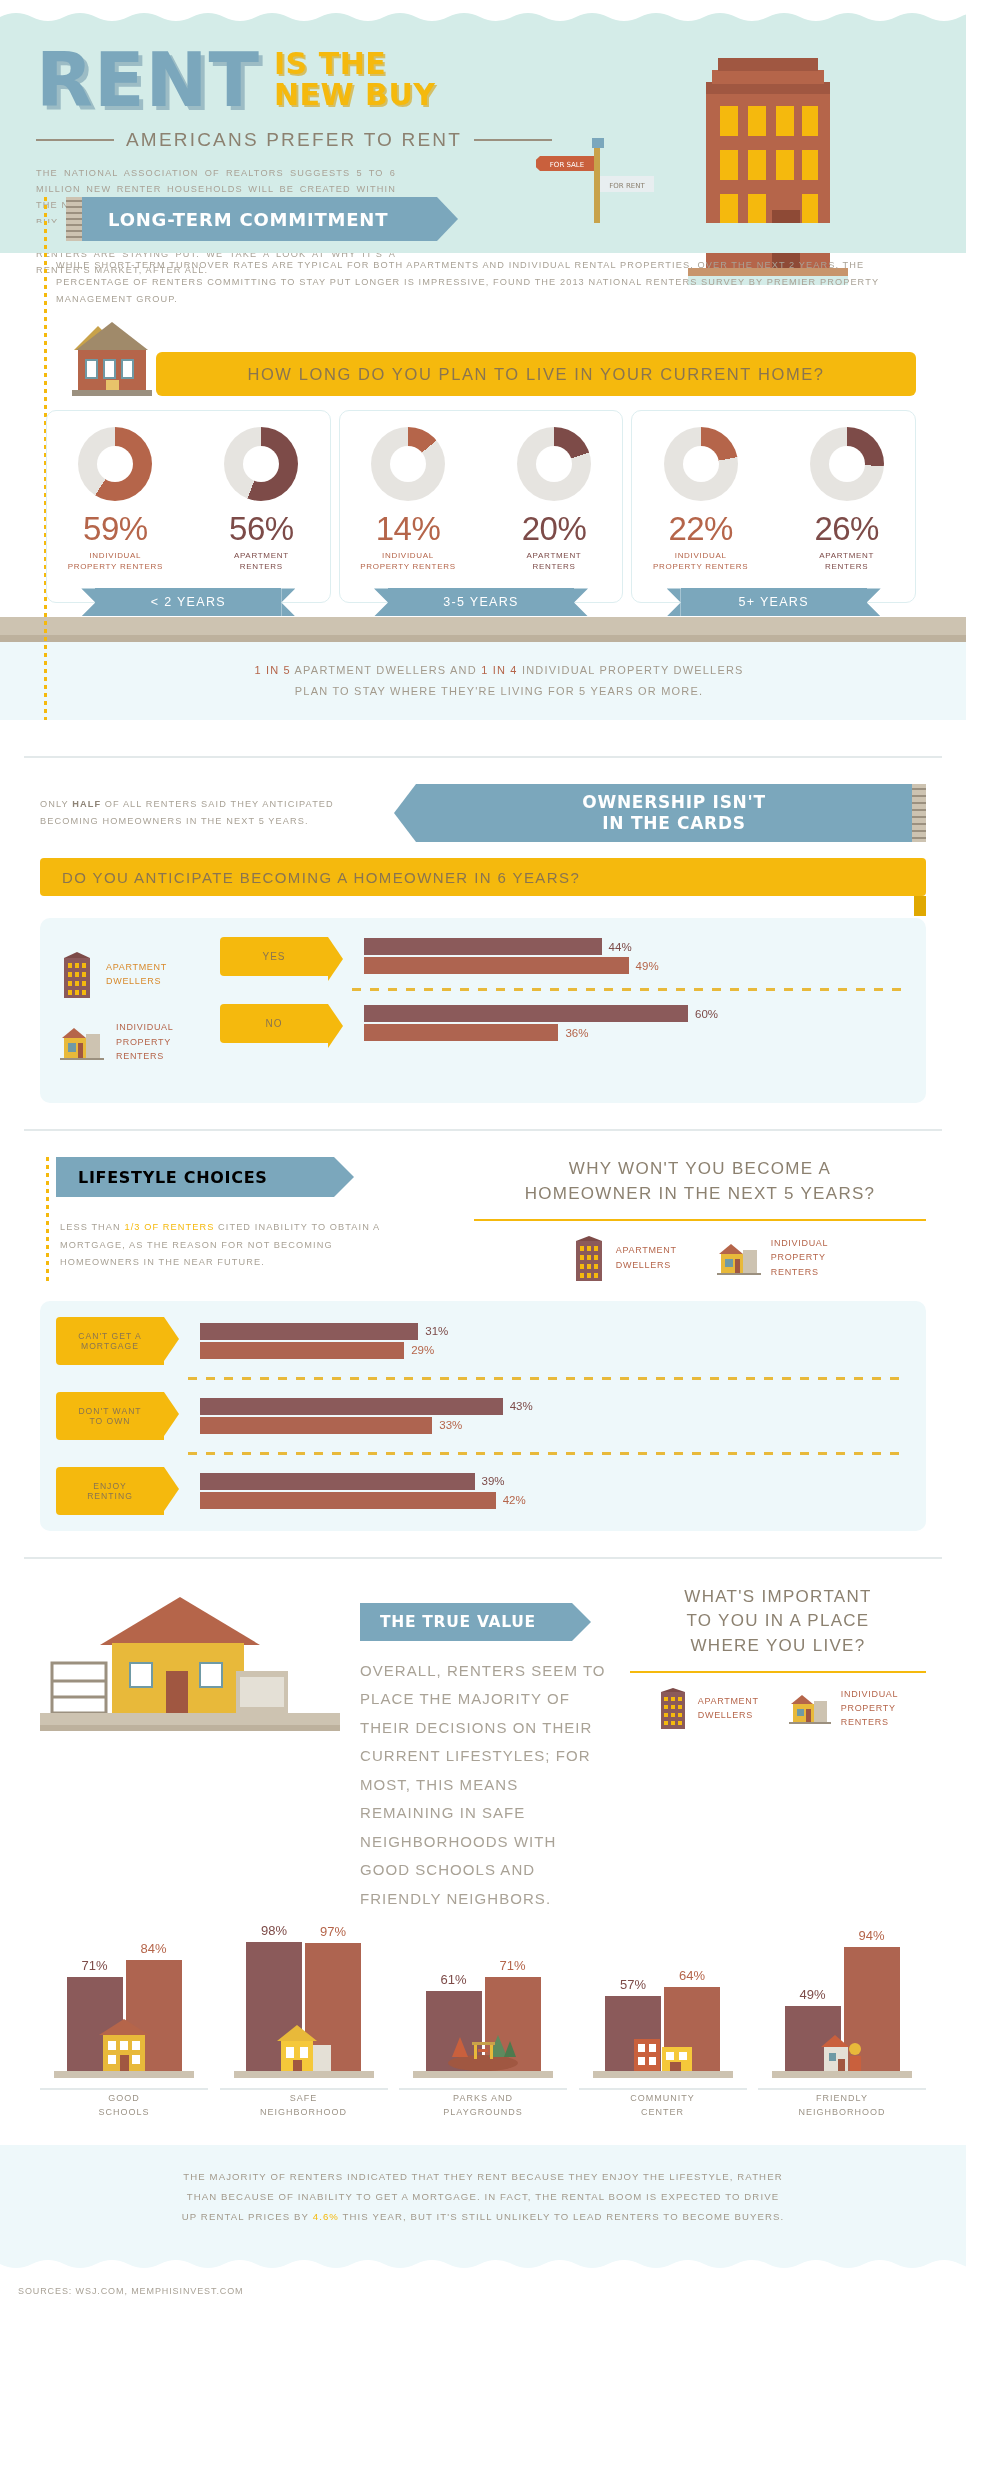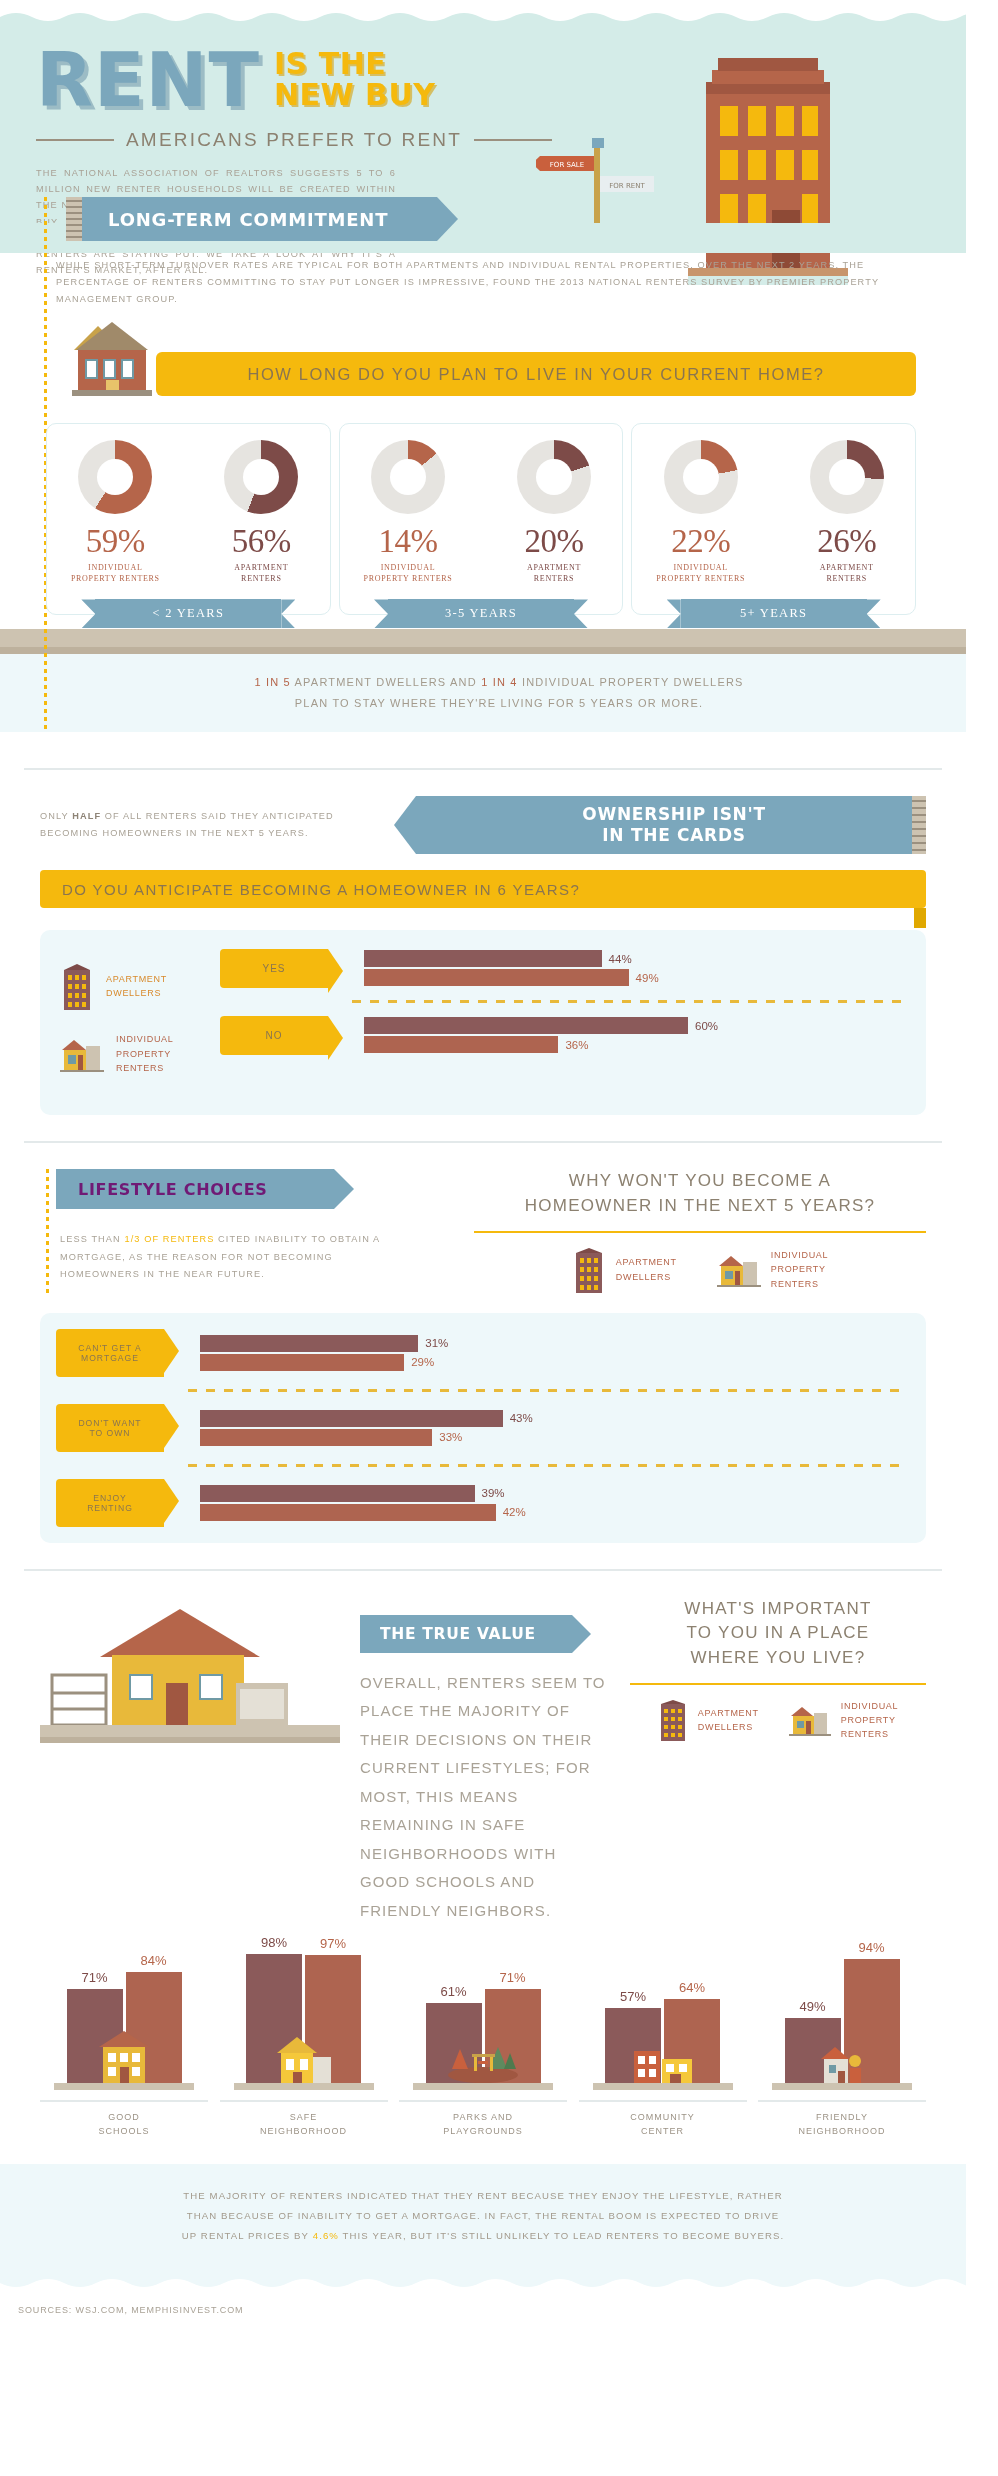--- a/index.html
+++ b/index.html
@@ -76,21 +76,21 @@
 
   .yellow-bar {
     position: relative; background: #f5b90d; height: 44px; border-radius: 6px;
     display: flex; align-items: center; justify-content: center;
     color: #8a7550; font-size: 16.5px; letter-spacing: 1.6px;
   }
 
   .house-icon-lt { position: absolute; left: 22px; top: -36px; width: 88px; height: 80px; }
 
   
-  .donut-row { display: flex; gap: 8px; margin-top: 27px; font-family: Liberation Serif, serif; }
+  .donut-row { display: flex; gap: 8px; margin-top: 14px; }
   .donut-panel {
     flex: 1; background: #ffffff; border: 1.5px solid #ddeef0; border-radius: 10px;
     padding: 16px 0 30px; position: relative;
   }
   .donut-pair { display: flex; justify-content: center; gap: 26px; }
   .donut-cell { width: 120px; text-align: center; }
   .donut { width: 74px; height: 74px; margin: 0 auto; border-radius: 50%; position: relative; }
   .donut::after {
     content: ""; position: absolute; left: 50%; top: 50%; width: 36px; height: 36px;
     margin: -18px 0 0 -18px; background: #fff; border-radius: 50%;
@@ -175,21 +175,21 @@
     height: 3px; margin: 12px 0 12px 132px;
     background: repeating-linear-gradient(to right,#e8b93a 0 9px, transparent 9px 18px);
   }
 
   
   .life-head { display: flex; padding: 0 40px; margin-top: 8px; align-items: flex-start; }
   .life-left { width: 410px; position: relative; }
   .ribbon-ls {
     position: relative; background: #7ba7bc; height: 40px; width: 278px; margin-left: 16px;
     display: flex; align-items: center; padding-left: 22px;
-    color: #701a75; font-size: 16px; font-weight: bold; letter-spacing: 0.7px;
+    color: #000000; font-size: 16px; font-weight: bold; letter-spacing: 0.7px;
     font-family: "DejaVu Sans", sans-serif;
   }
   .ribbon-ls::after {
     content: ""; position: absolute; right: -20px; top: 0;
     border-left: 20px solid #7ba7bc;
     border-top: 20px solid transparent; border-bottom: 20px solid transparent;
   }
   .ls-note {
     margin: 22px 0 0 20px; width: 330px; font-size: 9.2px; line-height: 1.9;
     letter-spacing: 1.1px; color: #a9a296;
@@ -235,21 +235,21 @@
   .col-group { width: 168px; text-align: center; position: relative; }
   .col-bars { display: flex; align-items: flex-end; justify-content: center; height: 132px; gap: 3px; position: relative; }
   .col { width: 56px; position: relative; }
   .col.apt { background: #8b5a5a; }
   .col.ind { background: #ae6450; }
   .col-val { position: absolute; top: -19px; left: 0; right: 0; font-size: 13px; }
   .col-base { height: 7px; background: #cdc3b1; margin: 0 14px; }
   .col-icon { position: absolute; bottom: 0; left: 50%; transform: translateX(-50%); }
   .col-lbl {
     font-size: 9px; letter-spacing: 1px; line-height: 1.5; color: #9c9386;
-    margin-top: 10px; border-top: 2px solid #e3e9ea; padding-top: 9px;
+    margin-top: 10px; border-top: 2px solid #e3e9ea; padding-top: 2px;
   }
 
   .footer-note {
     margin-top: 26px; background: #eef8fa; padding: 22px 0 28px; text-align: center;
     font-size: 9.6px; line-height: 2.1; letter-spacing: 1.1px; color: #a39a8c;
   }
   .hl-y { color: #f5b90d; }
   .sources { padding: 14px 0 14px 18px; font-size: 9px; letter-spacing: 0.9px; color: #a9a296; }
 </style>
 </head>

